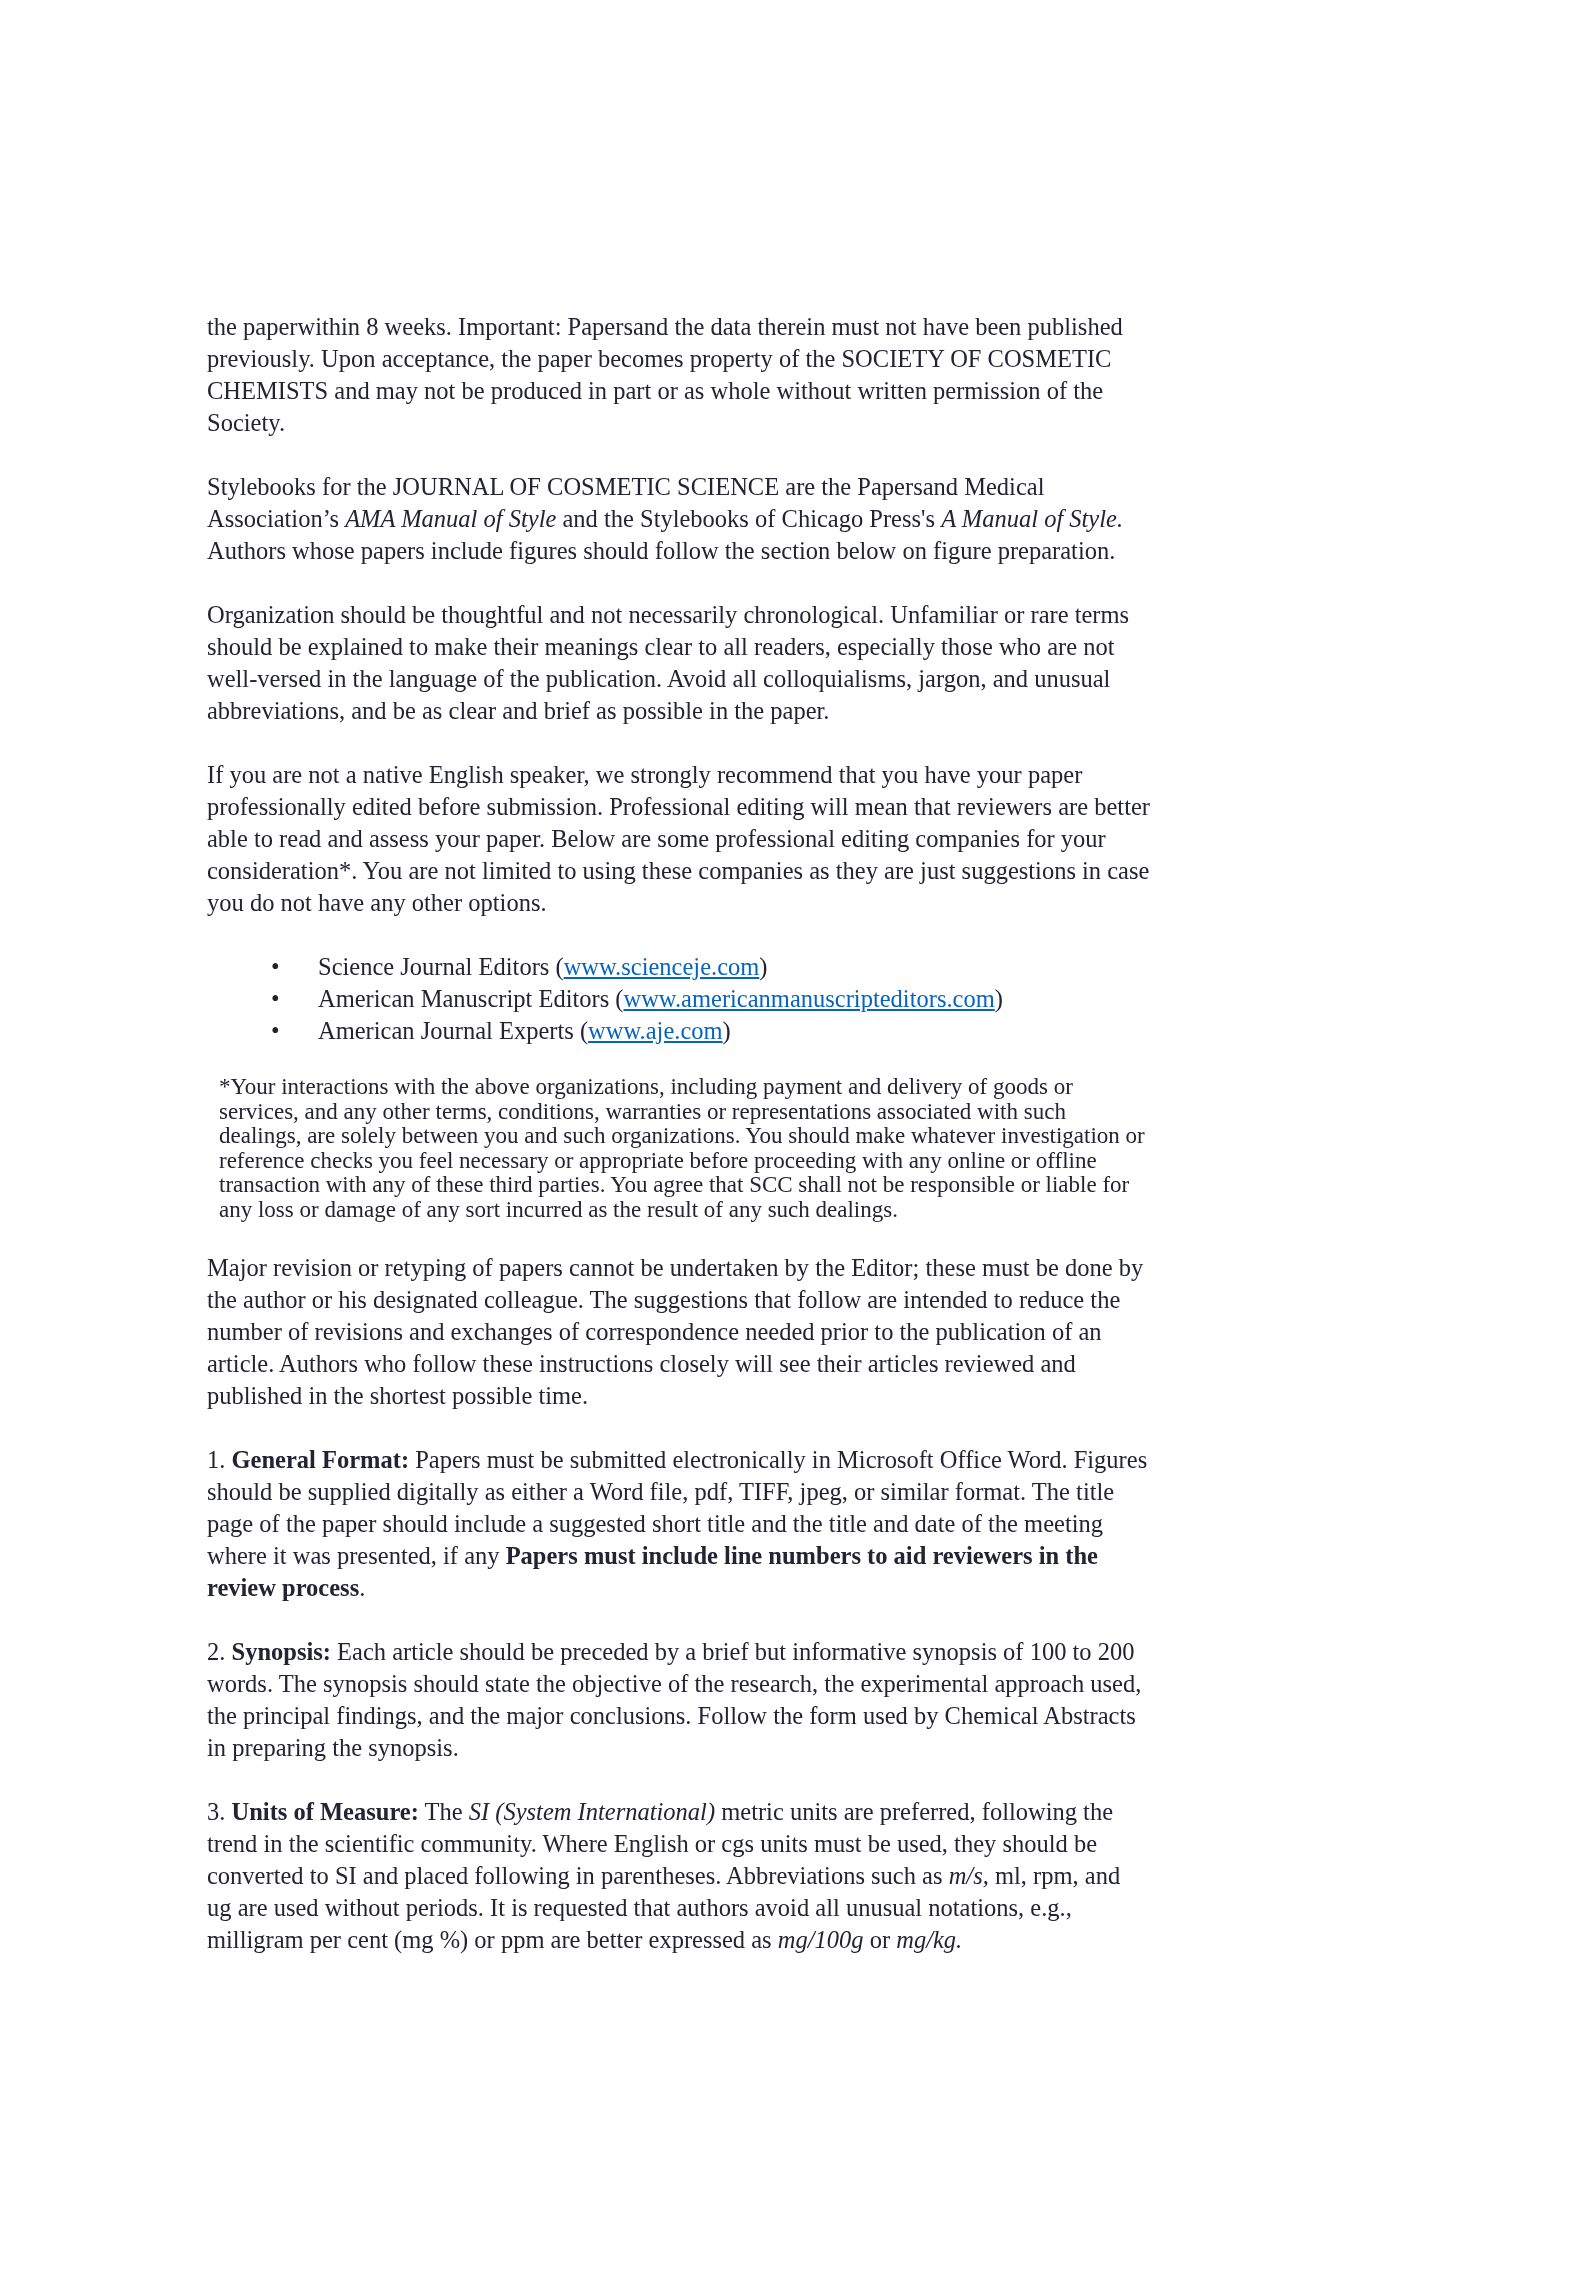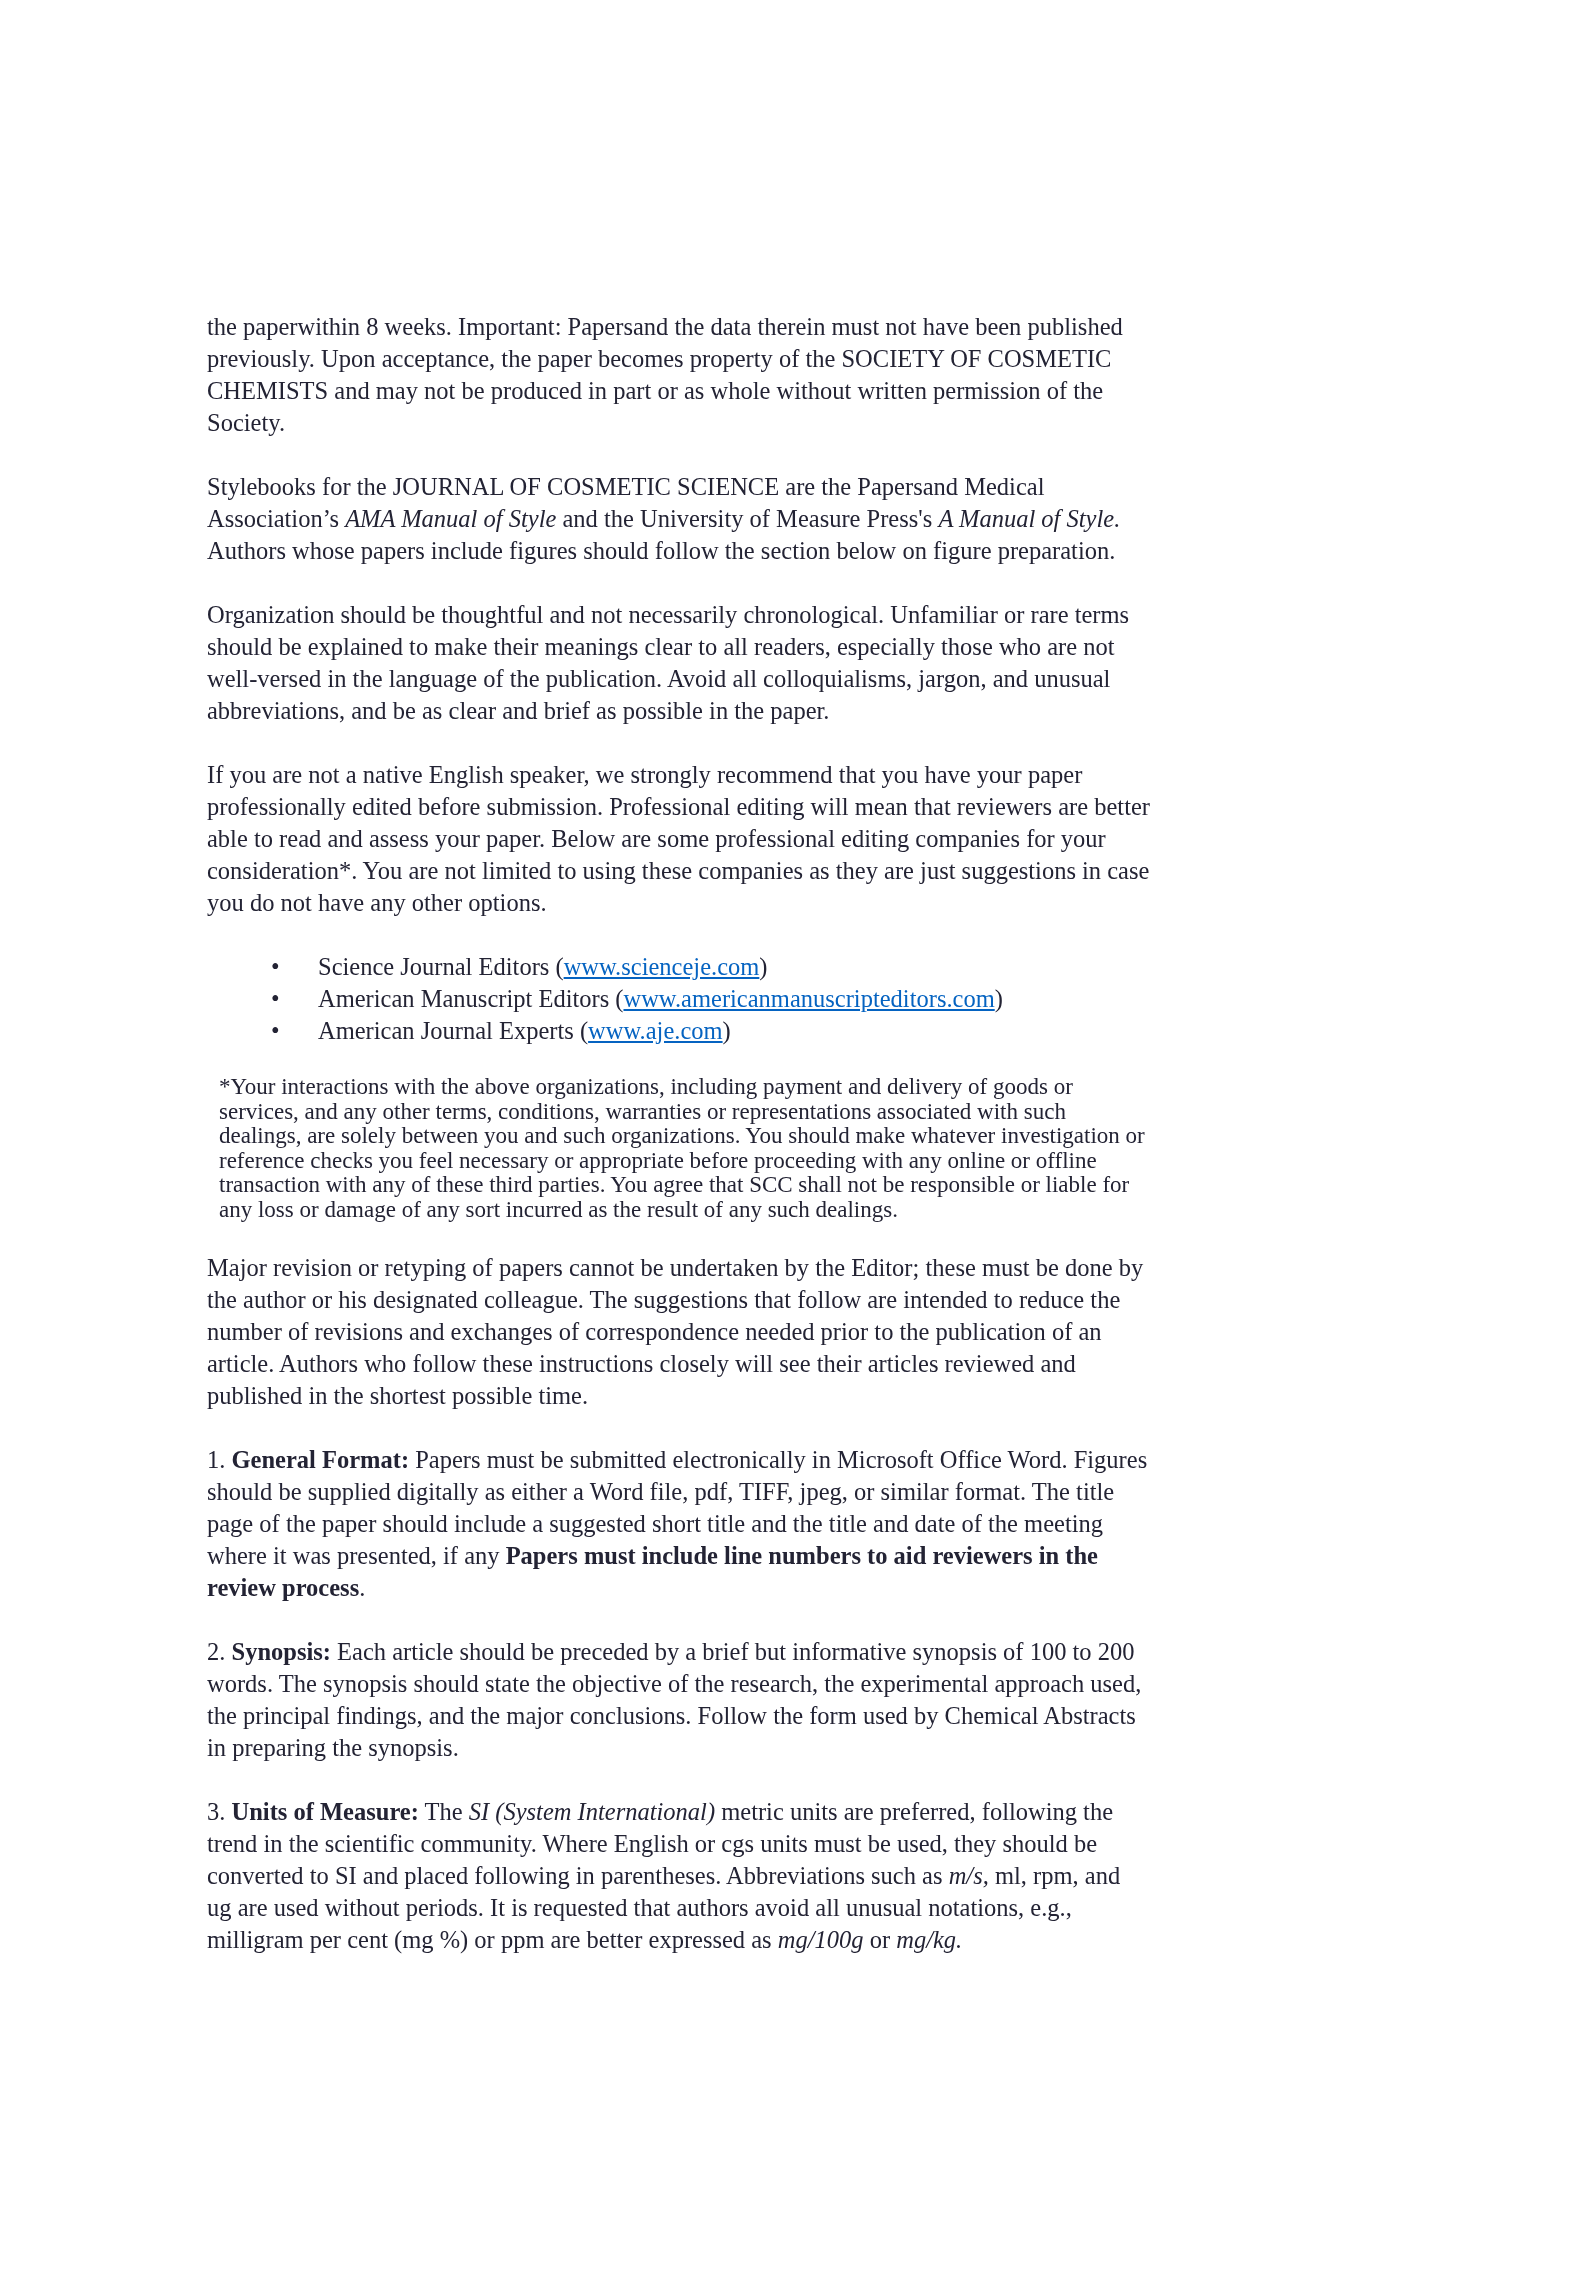--- a/index.html
+++ b/index.html
@@ -59,21 +59,21 @@
     color: var(--link-color, #0563c1);
     cursor: pointer;
   }
 </style>
 </head>
 <body>
 
 <div class="page">
   <div class="content">
       <div class="paragraph"><span>the paperwithin 8 weeks. Important: Papersand the data therein must not have been published previously. Upon acceptance, the paper becomes property of the SOCIETY OF COSMETIC CHEMISTS and may not be produced in part or as whole without written permission of the Society.</span></div>
-      <div class="paragraph"><span>Stylebooks for the JOURNAL OF COSMETIC SCIENCE are the Papersand Medical Association’s </span><span class="italic">AMA Manual of Style</span><span> and the University of Measure Press's </span><span class="italic">A Manual of Style.</span><span> Authors whose papers include figures should follow the section below on figure preparation.</span></div>
+      <div class="paragraph"><span>Stylebooks for the JOURNAL OF COSMETIC SCIENCE are the Papersand Medical Association’s </span><span class="italic">AMA Manual of Style</span><span> and the Stylebooks of Chicago Press's </span><span class="italic">A Manual of Style.</span><span> Authors whose papers include figures should follow the section below on figure preparation.</span></div>
       <div class="paragraph"><span>Organization should be thoughtful and not necessarily chronological. Unfamiliar or rare terms should be explained to make their meanings clear to all readers, especially those who are not well-versed in the language of the publication. Avoid all colloquialisms, jargon, and unusual abbreviations, and be as clear and brief as possible in the paper.</span></div>
       <div class="paragraph"><span>If you are not a native English speaker, we strongly recommend that you have your paper professionally edited before submission. Professional editing will mean that reviewers are better able to read and assess your paper. Below are some professional editing companies for your consideration*. You are not limited to using these companies as they are just suggestions in case you do not have any other options.</span></div>
       <ul class="bullet-list">
         <li class="bullet-item"><span class="bullet">•</span><span>Science Journal Editors (</span><a class="link" href="#">www.scienceje.com</a><span>)</span></li>
         <li class="bullet-item"><span class="bullet">•</span><span>American Manuscript Editors (</span><a class="link" href="#">www.americanmanuscripteditors.com</a><span>)</span></li>
         <li class="bullet-item"><span class="bullet">•</span><span>American Journal Experts (</span><a class="link" href="#">www.aje.com</a><span>)</span></li>
       </ul>
       <div class="fine-print"><span>*Your interactions with the above organizations, including payment and delivery of goods or services, and any other terms, conditions, warranties or representations associated with such dealings, are solely between you and such organizations. You should make whatever investigation or reference checks you feel necessary or appropriate before proceeding with any online or offline transaction with any of these third parties. You agree that SCC shall not be responsible or liable for any loss or damage of any sort incurred as the result of any such dealings.</span></div>
       <div class="paragraph"><span>Major revision or retyping of papers cannot be undertaken by the Editor; these must be done by the author or his designated colleague. The suggestions that follow are intended to reduce the number of revisions and exchanges of correspondence needed prior to the publication of an article. Authors who follow these instructions closely will see their articles reviewed and published in the shortest possible time.</span></div>
       <div class="paragraph"><span>1. </span><span class="bold">General Format:</span><span> Papers must be submitted electronically in Microsoft Office Word. Figures should be supplied digitally as either a Word file, pdf, TIFF, jpeg, or similar format. The title page of the paper should include a suggested short title and the title and date of the meeting where it was presented, if any </span><span class="bold">Papers must include line numbers to aid reviewers in the review process</span><span>.</span></div>

